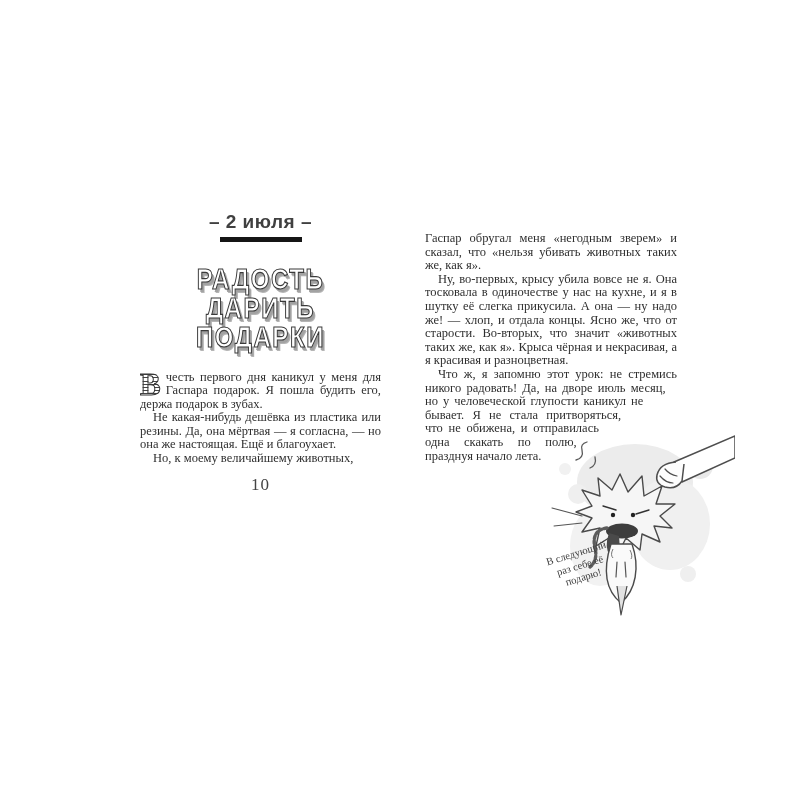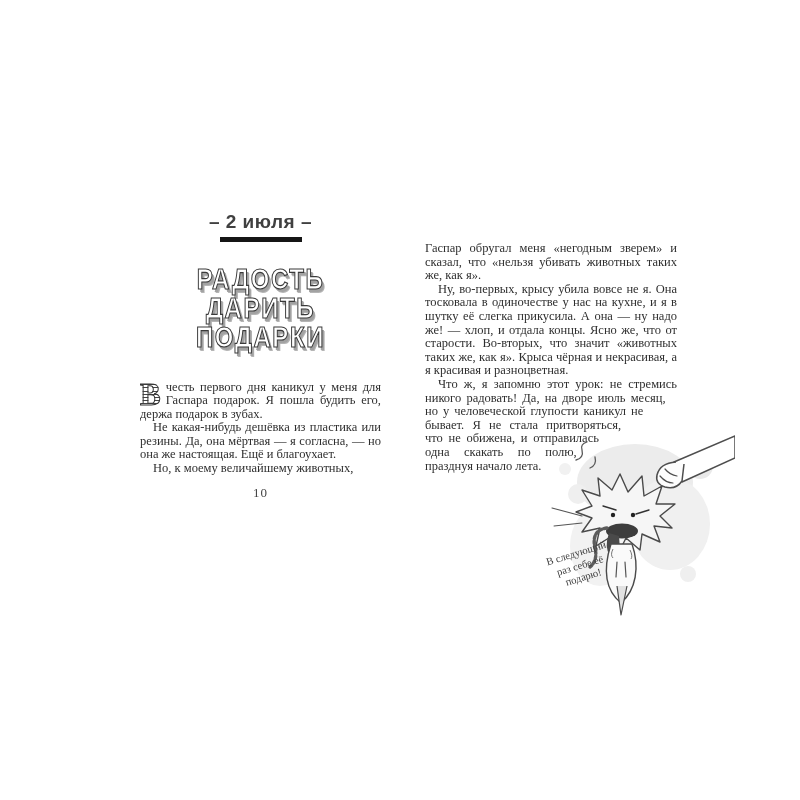--- a/index.html
+++ b/index.html
@@ -25,37 +25,37 @@
     font-weight:bold;font-size:30px;line-height:29px;letter-spacing:2px;
     color:#555;transform:scaleX(.8);transform-origin:50% 0;white-space:nowrap;
   }
   @supports (-webkit-text-stroke:1px #000){
     .chapter-title{
       color:#ffffff;-webkit-text-stroke:1.2px #3a3a3a;
       text-shadow:2.5px 2.5px 0 #a2a2a2, 3.5px 3.5px 0 #b5b5b5;
     }
   }
 
-  .body-text{margin-top:30px;font-size:12.5px;line-height:13.6px;text-align:justify;hyphens:auto}
+  .body-text{margin-top:20px;font-size:12.5px;line-height:13.6px;text-align:justify;hyphens:auto}
   .body-text p{margin:0;padding:0}
   .body-text p.ind{text-indent:13px}
 
   .dropcap{
     float:left;font-weight:bold;font-size:31px;line-height:26px;
     padding:1px 5px 0 0;color:#3a3a3a;
   }
   @supports ((-webkit-background-clip:text) and (-webkit-text-stroke:1px #000)){
     .dropcap{
       background:repeating-linear-gradient(180deg,#454545 0 1px,#ffffff 1px 3.2px);
       -webkit-background-clip:text;background-clip:text;color:transparent;
       -webkit-text-stroke:1px #333;
     }
   }
 
-  .page-number{margin-top:9px;text-align:center;font-size:13px;color:#444;letter-spacing:1px}
+  .page-number{margin-top:9px;text-align:center;font-size:17px;color:#444;letter-spacing:1px}
 
   
   .illu-spacer{
     float:right;width:150px;height:112px;
     shape-outside:polygon(100% 18%,100% 100%,0% 100%);
   }
 
   
   .illustration{position:absolute;left:520px;top:424px;width:215px;height:192px}
   .illustration svg{display:block;width:100%;height:100%}

